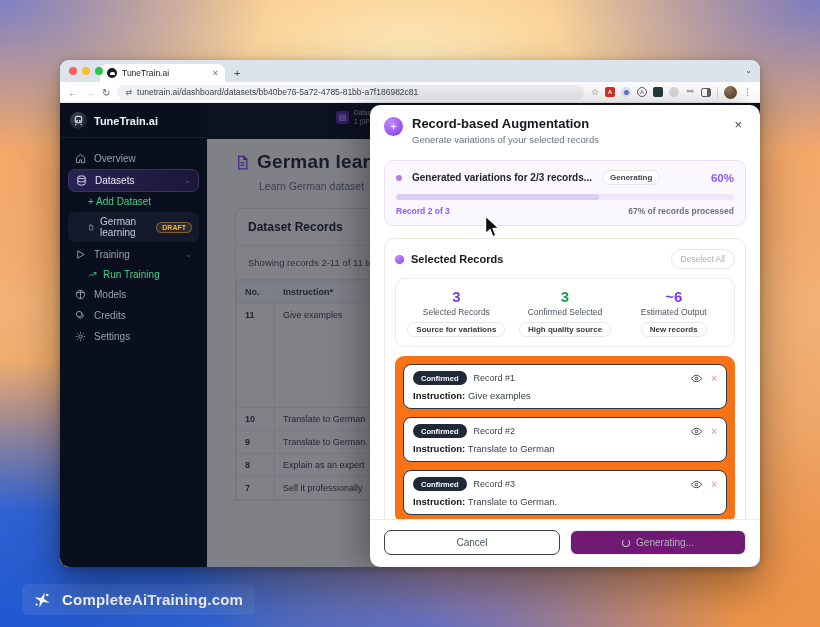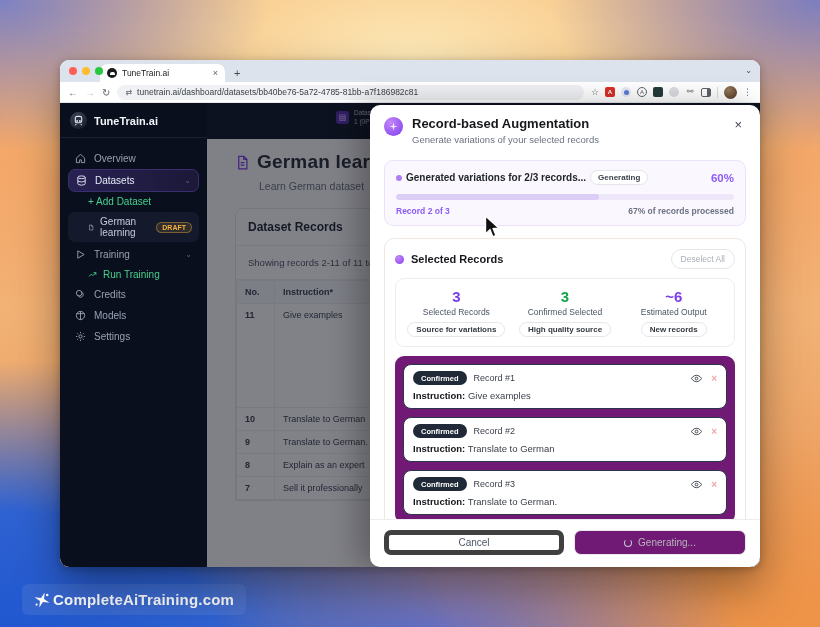--- a/index.html
+++ b/index.html
@@ -14,21 +14,21 @@
       radial-gradient(55% 40% at 100% 0%, #7c7ec0 0%, rgba(124,126,192,0) 60%),
       radial-gradient(90% 75% at 0% 104%, #1d55cf 0%, #2f62d2 30%, rgba(47,98,210,0) 62%),
       radial-gradient(70% 55% at 52% 104%, #5a6cd0 0%, rgba(90,108,208,0) 55%),
       radial-gradient(80% 60% at 103% 103%, #ef9446 0%, rgba(239,148,70,0) 58%),
       radial-gradient(130% 85% at 50% 10%, #fdeab9 0%, #f9cd90 20%, #f4a869 40%, rgba(244,168,105,0) 62%),
       linear-gradient(180deg, #9693ca 0%, #eea76b 14%, #f2b377 48%, #e8914f 100%);
   }
 
   
   .watermark {
-    position:absolute; left:22px; bottom:12px; display:flex; align-items:center; gap:3px;
+    position:absolute; left:22px; bottom:12px; display:flex; align-items:center; gap:12px;
     background:rgba(120,150,215,0.22); border-radius:6px; padding:7px 12px;
   }
   .watermark span { color:#ffffff; font-size:15px; font-weight:bold; letter-spacing:0.2px; }
 
   
   .window {
     position:absolute; left:60px; top:60px; width:700px; height:507px;
     border-radius:9px; overflow:hidden; background:#fff;
     box-shadow:0 20px 45px rgba(0,0,0,0.38), 0 2px 8px rgba(0,0,0,0.25);
   }
@@ -124,54 +124,54 @@
     box-shadow:-12px 0 30px rgba(0,0,0,0.28);
   }
   .mhead { display:flex; align-items:flex-start; gap:9px; padding:11px 14px 9px; }
   .mheadicon { width:19px; height:19px; border-radius:50%; background:radial-gradient(circle at 35% 30%, #c487fb, #7c3aed); display:flex; align-items:center; justify-content:center; margin-top:1px; }
   .mtitle { font-size:13px; font-weight:bold; color:#17181c; }
   .msub { font-size:9.5px; color:#6b7280; margin-top:3px; }
   .mclose { margin-left:auto; font-size:13px; color:#3f4551; line-height:1; padding:2px 4px; }
   .mbody { flex:1; padding:6px 14px 4px; overflow:hidden; }
 
   .progresscard { background:#fbf7ff; border:1px solid #ece1fb; border-radius:9px; padding:9px 11px; }
-  .prow1 { display:flex; align-items:center; gap:4px; }
+  .prow1 { display:flex; align-items:center; gap:10px; }
   .pdot { width:6px; height:6px; border-radius:50%; background:#b07cf5; flex:none; }
   .pstatus { font-size:10px; font-weight:600; color:#22252c; }
   .pbadge { font-size:8px; font-weight:bold; color:#3a3f49; border:1px solid #e3e5ea; background:#fff; border-radius:9px; padding:2px 7px; }
   .ppct { margin-left:auto; font-size:11.5px; font-weight:bold; color:#8b5cf6; }
   .pbar { margin-top:9px; height:6px; border-radius:3px; background:#eee7fa; overflow:hidden; }
   .pfill { height:100%; border-radius:3px; background:#dccdf6; }
   .prow2 { margin-top:6px; display:flex; }
   .precord { font-size:8.5px; font-weight:600; color:#8b5cf6; }
   .pprocessed { margin-left:auto; font-size:8.5px; color:#6b7280;font-weight:bold; }
 
   .selcard { margin-top:12px; border:1px solid #efe8e1; border-radius:10px; padding:10px; }
   .selhead { display:flex; align-items:center; gap:7px; }
   .seldot { width:9px; height:9px; border-radius:50%; background:radial-gradient(circle at 35% 30%, #c487fb, #8b3df0); }
   .seltitle { font-size:11px; font-weight:bold; color:#17181c; }
   .deselect { margin-left:auto; font-size:8.5px; color:#a9aeb8; border:1px solid #e4e6ea; background:#fff; border-radius:10px; padding:4px 9px; }
   .stats { margin-top:9px; border:1px solid #ededee; border-radius:9px; background:#fff; display:flex; padding:9px 6px; }
   .stat { flex:1; text-align:center; }
   .statval { font-size:15px; font-weight:bold; }
   .statlabel { font-size:8.5px; color:#4b5563; margin-top:2px; }
   .statpill { display:inline-block; margin-top:5px; font-size:8px; font-weight:bold; color:#35393f; border:1px solid #e4e6ea; border-radius:9px; padding:2px 8px; background:#fff; }
-  .reclist { margin-top:9px; background:#701a75; border-radius:9px; padding:8px; display:flex; flex-direction:column; gap:8px; }
+  .reclist { margin-top:9px; background:#f97316; border-radius:9px; padding:8px; display:flex; flex-direction:column; gap:8px; }
   .recitem { background:#fff; border:1.6px solid #2b3649; border-radius:8px; padding:6px 9px 7px; }
   .recrow1 { display:flex; align-items:center; gap:7px; }
   .confbadge { background:#1f2937; color:#fff; font-size:7.5px; font-weight:bold; border-radius:8px; padding:2.5px 8px; }
   .recname { font-size:9px; color:#3a3f49; }
   .recacts { margin-left:auto; display:flex; align-items:center; gap:9px; }
   .recx { color:#f3a6a6; font-size:10px; font-weight:bold; }
   .recrow2 { margin-top:5px; font-size:9.5px; color:#3a3f49; }
   .recrow2 b { color:#14161a; }
 
   .mfoot { border-top:1px solid #ededef; padding:10px 14px 12px; display:flex; gap:10px; }
   .btn { flex:1; height:25px; border-radius:7px; display:flex; align-items:center; justify-content:center; gap:6px; font-size:10px; }
-  .btn.cancel { background:#fff; border:5px solid #404040; color:#4b5563; }
+  .btn.cancel { background:#fff; border:1px solid #404040; color:#4b5563; }
   .btn.generating { background:#701a75; color:#b4b5ba; border:1px solid #e9e9eb; }
   .spin { width:8px; height:8px; border-radius:50%; border:1.5px solid #c6c7cc; border-top-color:transparent; }
 
   .cursor { position:absolute; left:424px; top:112px; z-index:30; }
 </style>
 </head>
 <body>
 
 <div class="desktop">
 
@@ -274,31 +274,31 @@
           </div>
           <div class="subitem green">
             <svg width="9" height="9" viewBox="0 0 24 24" fill="none" stroke="currentColor" stroke-width="2.4">
                 <path d="M3 17 L9 11 L13 15 L21 7"></path>
                 <path d="M15 7h6v6"></path>
               </svg>
             <span>Run Training</span>
           </div>
           <div class="navitem">
             <svg width="11" height="11" viewBox="0 0 24 24" fill="none" stroke="currentColor" stroke-width="2">
+                <circle cx="12" cy="12" r="9"></circle>
+                <path d="M12 3v18M3.5 8h17"></path>
+              </svg>
+            <span>Models</span>
+          </div>
+          <div class="navitem">
+            <svg width="11" height="11" viewBox="0 0 24 24" fill="none" stroke="currentColor" stroke-width="2">
                 <circle cx="9" cy="9" r="6"></circle>
                 <path d="M14.5 6.5a6 6 0 1 1-8 8"></path>
               </svg>
             <span>Credits</span>
-          </div>
-          <div class="navitem">
-            <svg width="11" height="11" viewBox="0 0 24 24" fill="none" stroke="currentColor" stroke-width="2">
-                <circle cx="12" cy="12" r="9"></circle>
-                <path d="M12 3v18M3.5 8h17"></path>
-              </svg>
-            <span>Models</span>
           </div>
           <div class="navitem">
             <svg width="11" height="11" viewBox="0 0 24 24" fill="none" stroke="currentColor" stroke-width="2">
                 <circle cx="12" cy="12" r="3.5"></circle>
                 <path d="M12 2v3M12 19v3M2 12h3M19 12h3M4.9 4.9l2.1 2.1M17 17l2.1 2.1M19.1 4.9L17 7M7 17l-2.1 2.1"></path>
               </svg>
             <span>Settings</span>
           </div>
         </nav>
       </aside>

